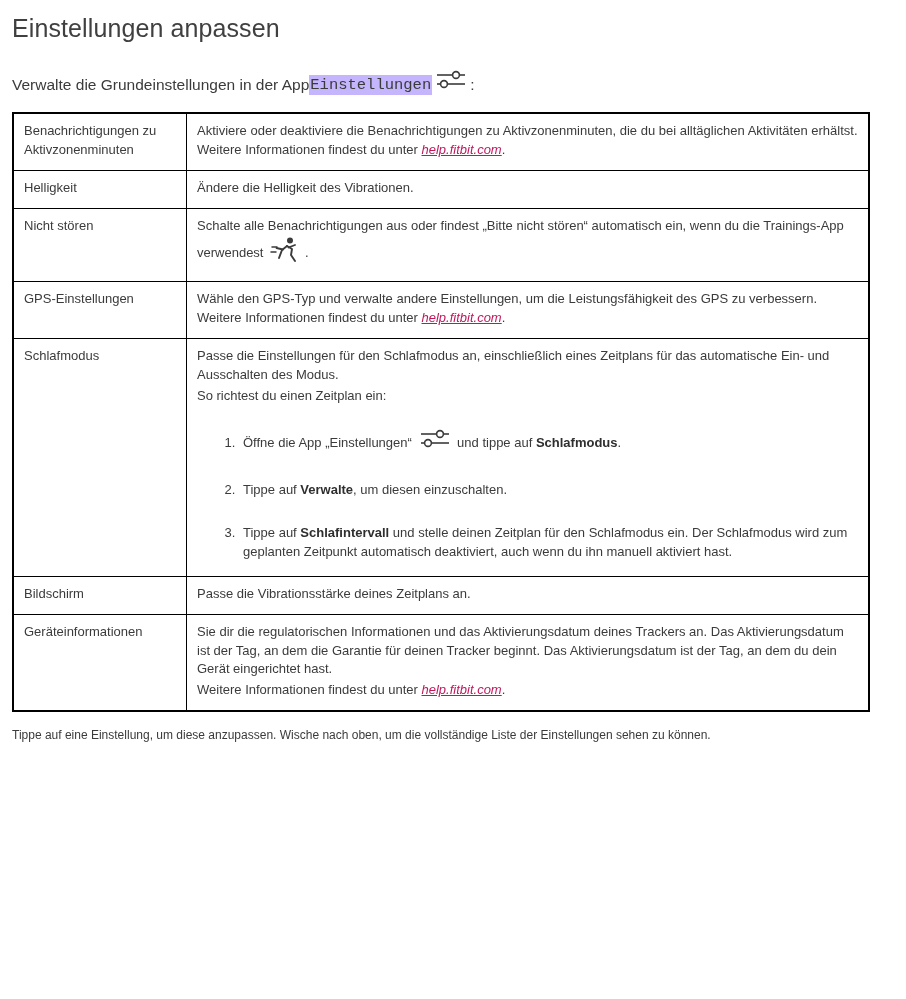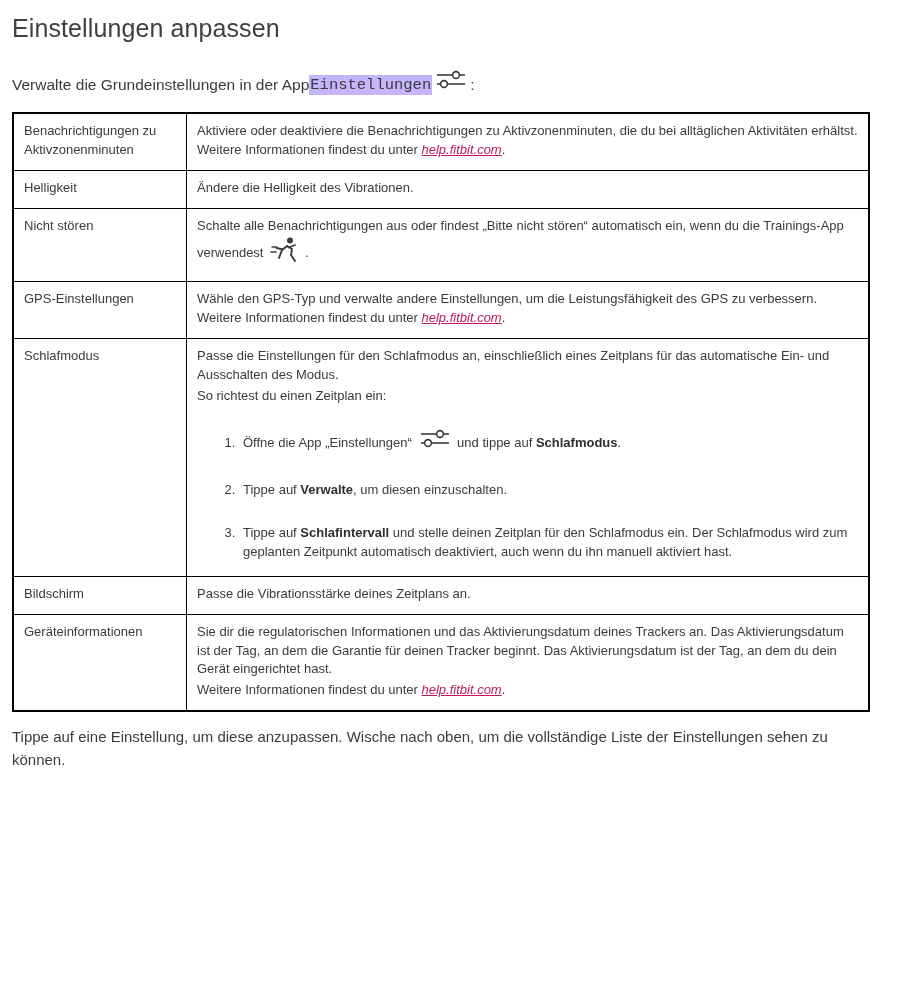--- a/index.html
+++ b/index.html
@@ -86,21 +86,21 @@
   ol.steps li {
     margin-bottom: 3px;
     padding-left: 4px;
     line-height: 1.45;
     margin-top: 24px;
   }
   .para-gap {
     margin-top: 2px;
   }
   .footer {
-    font-size: 15px;
+    font-size: 12px;
     line-height: 1.5;
     margin-top: 14px;
     color: #3b3b3b;
     max-width: 830px;
   }
   b { font-weight: bold; color: #2f2f2f; }
 </style>
 </head>
 <body>
 

